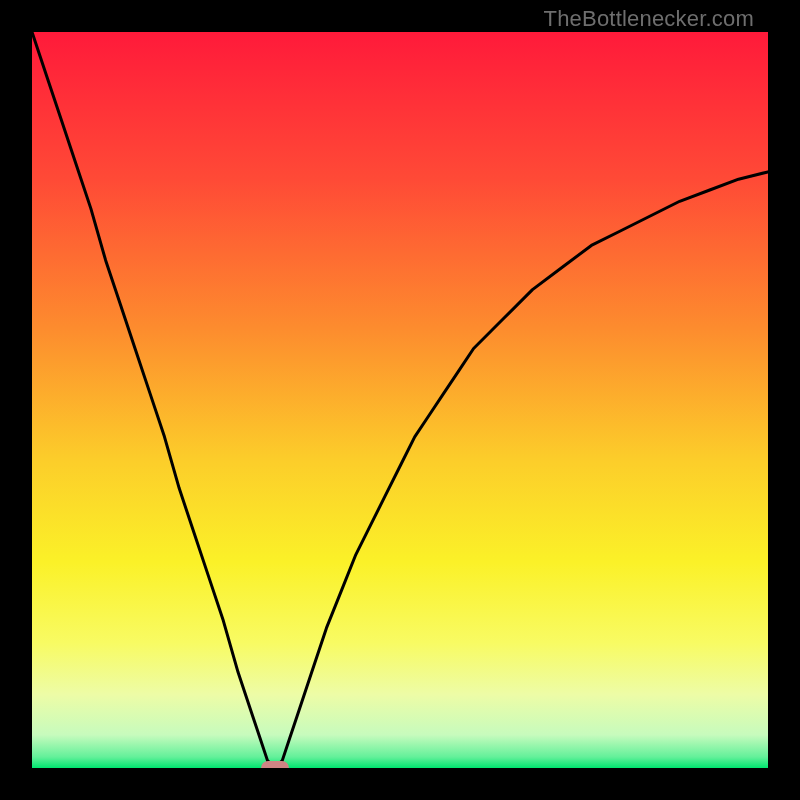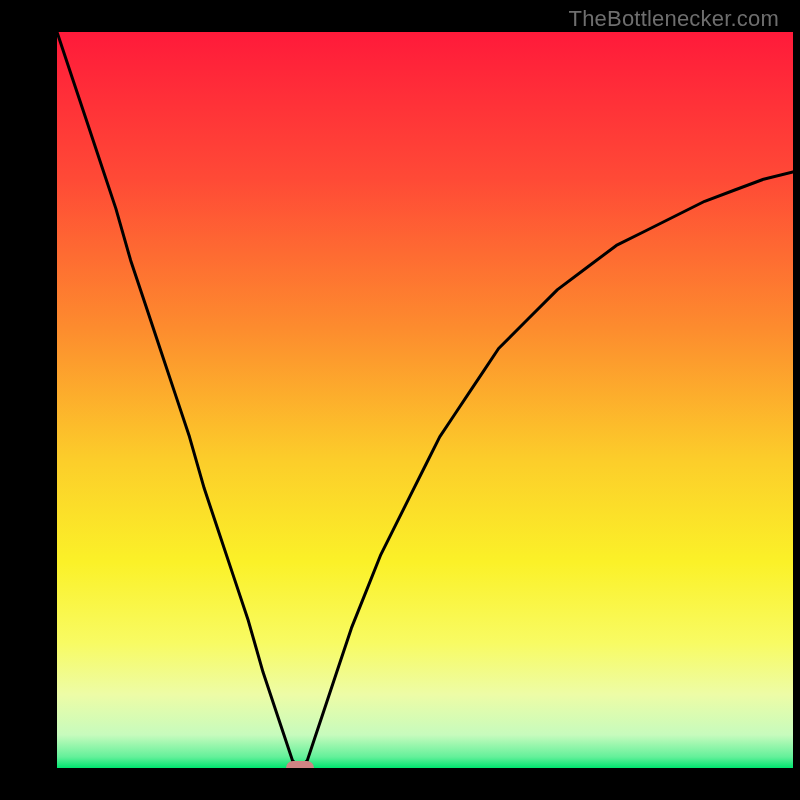--- a/index.html
+++ b/index.html
@@ -11,21 +11,20 @@
     overflow: hidden;
     font-family: Arial, Helvetica, sans-serif;
   }
   .frame {
     position: absolute;
     top: 0;
     left: 0;
     width: 764px;
     height: 800px;
     background: #000;
-    margin-left: 25px;
   }
   .plot-area {
     position: absolute;
     top: 32px;
     left: 32px;
     width: 736px;
     height: 736px;
     overflow: hidden;
   }
   .gradient {

